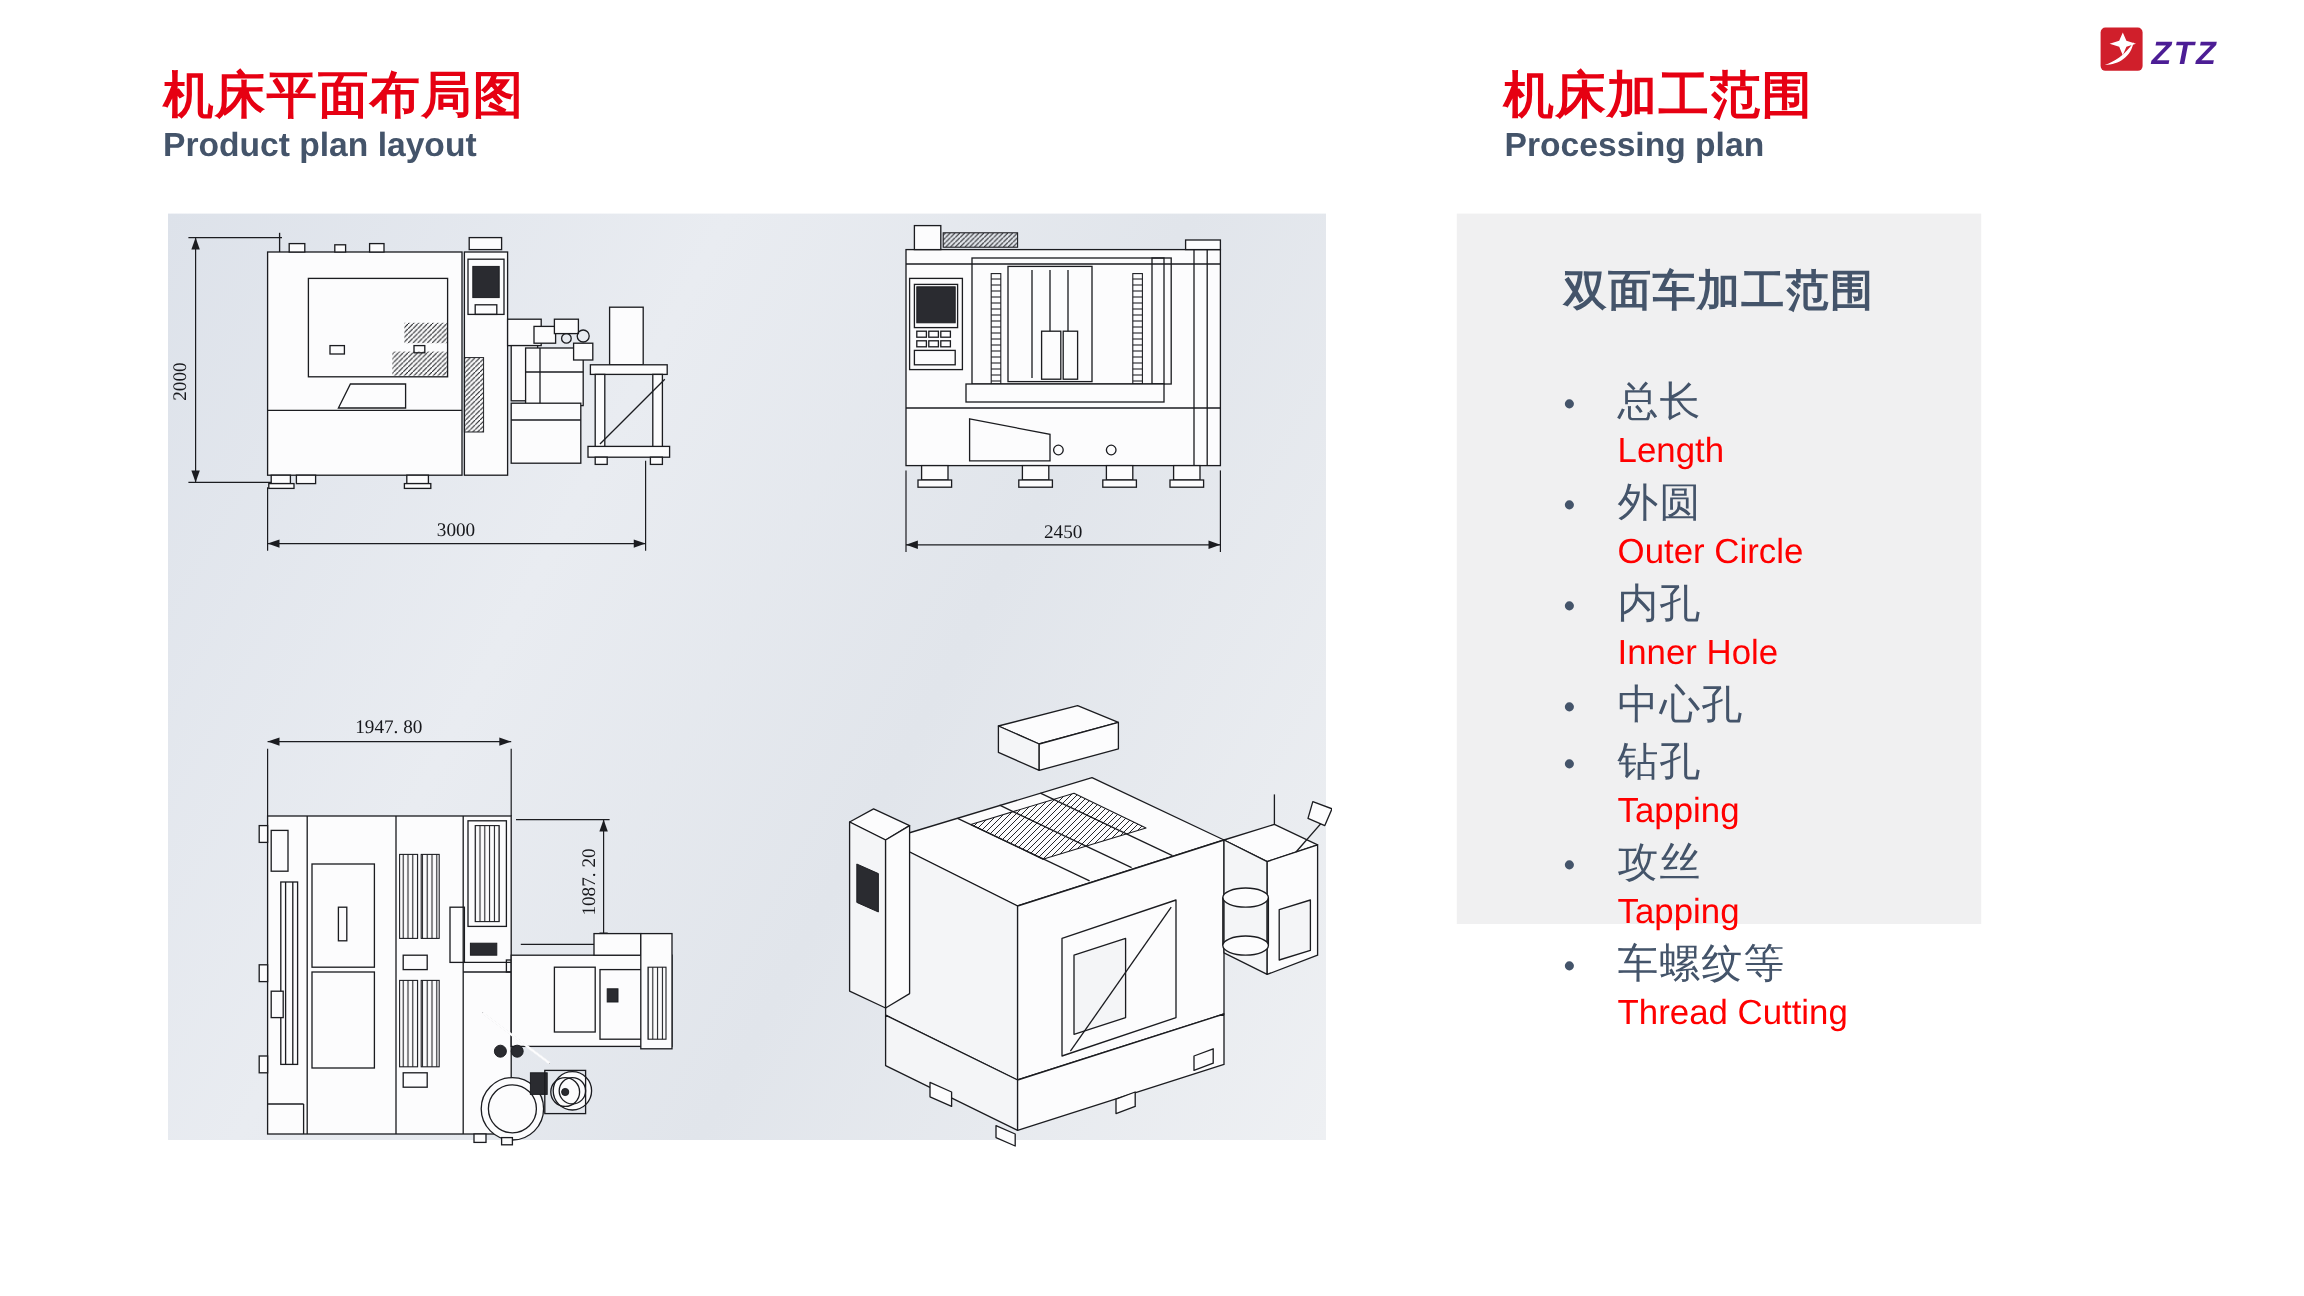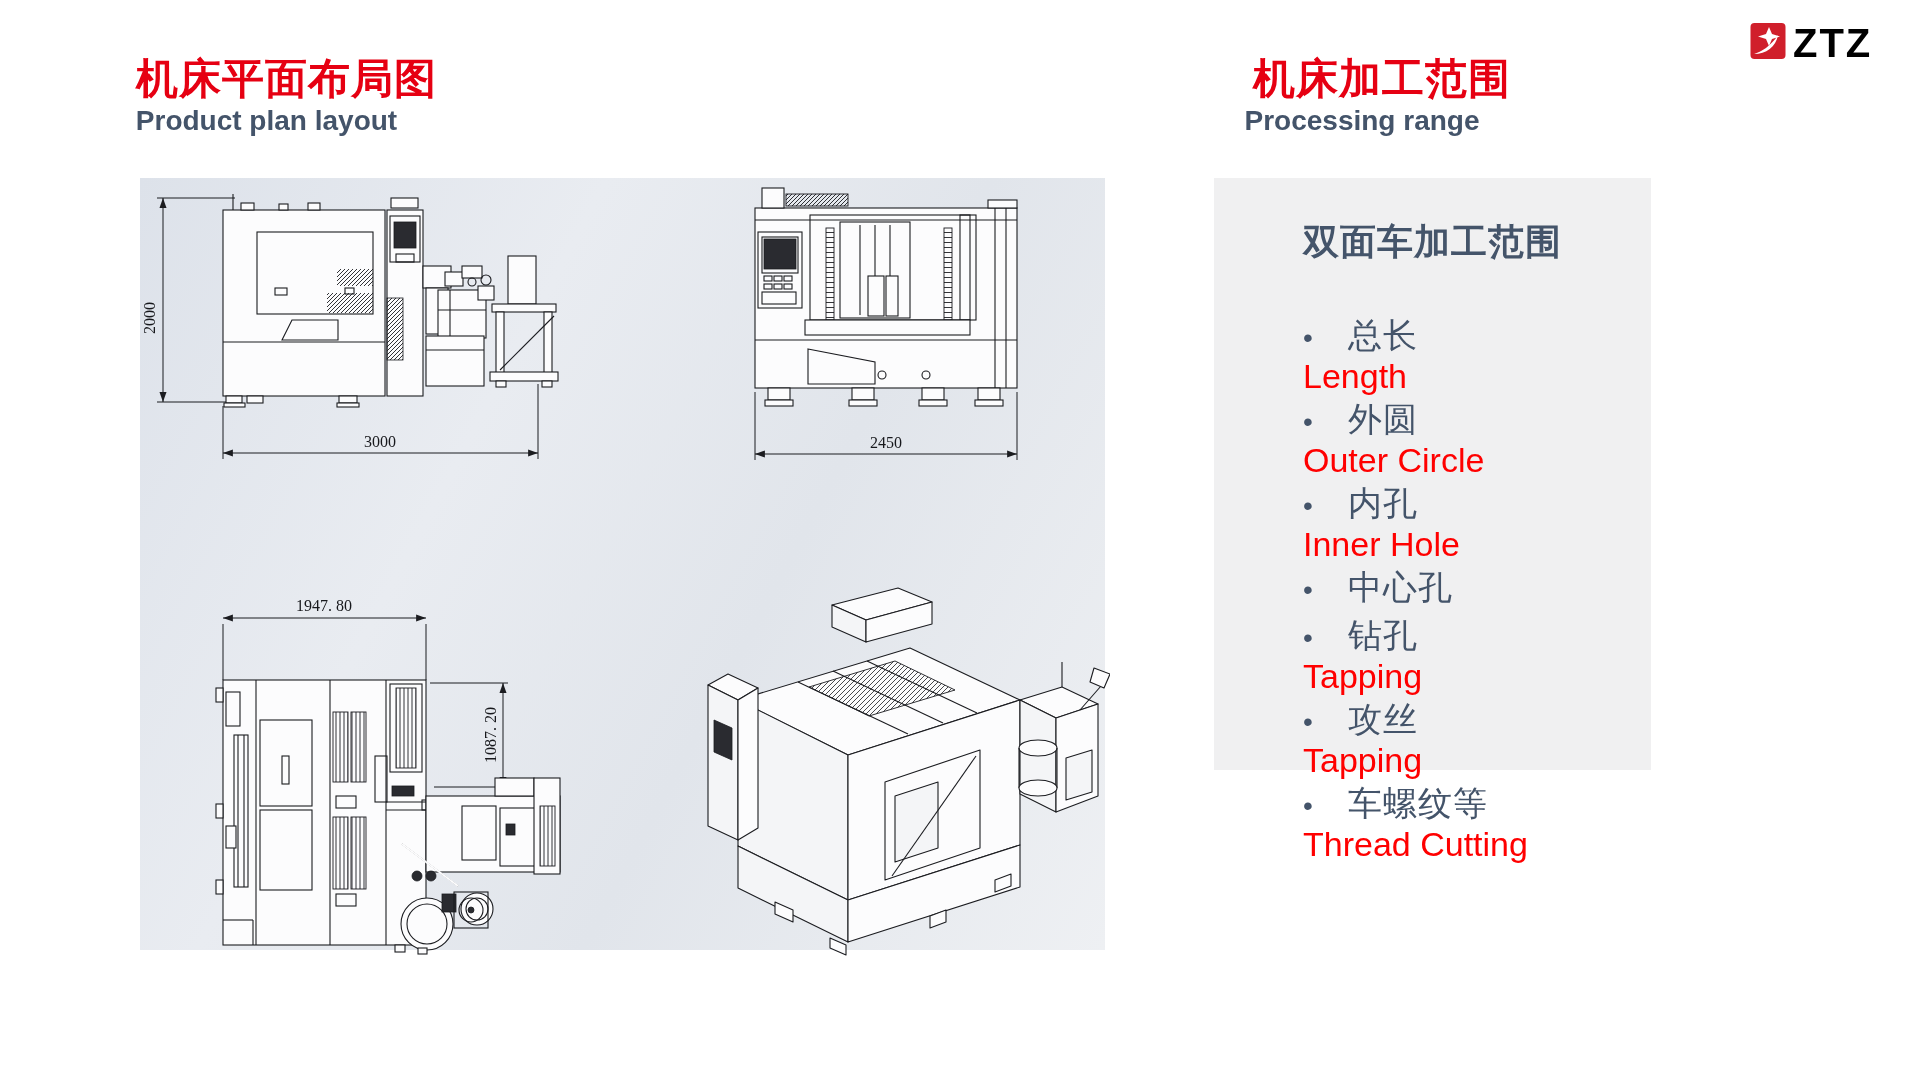--- a/index.html
+++ b/index.html
@@ -16,21 +16,21 @@
 
   
   .title-block{position:absolute;}
   .title-block.left{left:96px;top:56px;}
   .title-block.right{left:1213px;top:56px;}
   .title-zh{font-size:42px;line-height:46px;font-weight:700;color:var(--title-red);letter-spacing:1px;margin-left:40px;}
   .title-en{font-size:28px;line-height:32px;font-weight:700;color:var(--dark);margin-top:3px;text-align:center;}
 
   
   .logo{position:absolute;left:1750px;top:22px;display:flex;align-items:center;gap:7px;}
-  .logo-text{font-size:40px;font-weight:700;color:#000000;letter-spacing:2px;line-height:40px;}
+  .logo-text{font-size:27px;font-weight:700;font-style:italic;color:#4c1d95;letter-spacing:2px;line-height:40px;}
 
   
   .drawing-panel{position:absolute;left:140px;top:178px;width:965px;height:772px;
     background:linear-gradient(118deg,#dde2ea 0%,#e9ecf1 34%,#e1e5eb 62%,#eef0f3 100%);}
   .info-panel{position:absolute;left:1214px;top:178px;width:437px;height:592px;
     background:var(--panel-gray);padding:44px 30px 0 89px;}
 
   .fig{position:absolute;}
   .fig.front{left:0;top:-8px;}
   .fig.side{left:600px;top:-8px;}
@@ -43,34 +43,34 @@
   svg .dk{fill:#2a2b30;stroke:var(--line);stroke-width:0.8;}
   svg .dim{stroke:var(--line);stroke-width:1;fill:none;}
   svg .dim-text{font-family:"Liberation Serif","DejaVu Serif",serif;font-size:16px;fill:#17181c;}
 
   
   .info-heading{font-size:36px;line-height:40px;font-weight:700;color:var(--dark);margin-bottom:50px;letter-spacing:1px;}
   .process-item{margin-bottom:2px;}
   .zh-row{display:flex;align-items:baseline;}
   .bullet{width:45px;font-size:28px;color:var(--dark);flex:0 0 45px;}
   .zh{font-size:34px;line-height:46px;color:var(--dark);letter-spacing:1px;}
-  .en{font-size:34px;line-height:36px;color:var(--item-red);}
+  .en{font-size:29px;line-height:36px;color:var(--item-red);margin-left:45px;}
 </style>
 </head>
 <body>
 
 <div class="slide">
 
   <div class="title-block left">
     <div class="title-zh">机床平面布局图</div>
     <div class="title-en">Product plan layout</div>
   </div>
   <div class="title-block right">
     <div class="title-zh">机床加工范围</div>
-    <div class="title-en">Processing range</div>
+    <div class="title-en">Processing plan</div>
   </div>
 
   <div class="logo">
     <span>
       <svg width="36" height="38" viewBox="0 0 36 38">
         <rect x="0.5" y="1" width="35" height="36" rx="4" fill="#d01f2b"></rect>
         <polygon points="19,5 22,12 30,14.5 22,17 19,24 16,17 8,14.5 16,12" fill="#ffffff"></polygon>
         <path d="M4,32 C 11,30 21,24 28,13 C 26,25 16,32 4,32 Z" fill="#ffffff"></path>
       </svg>
     </span>

